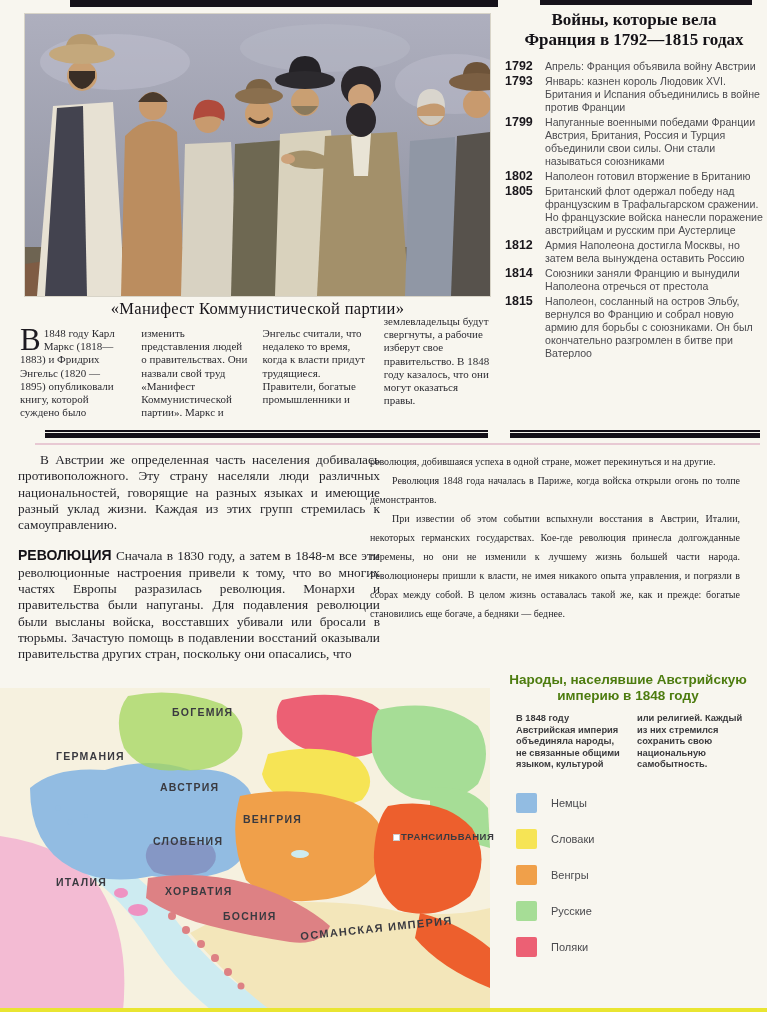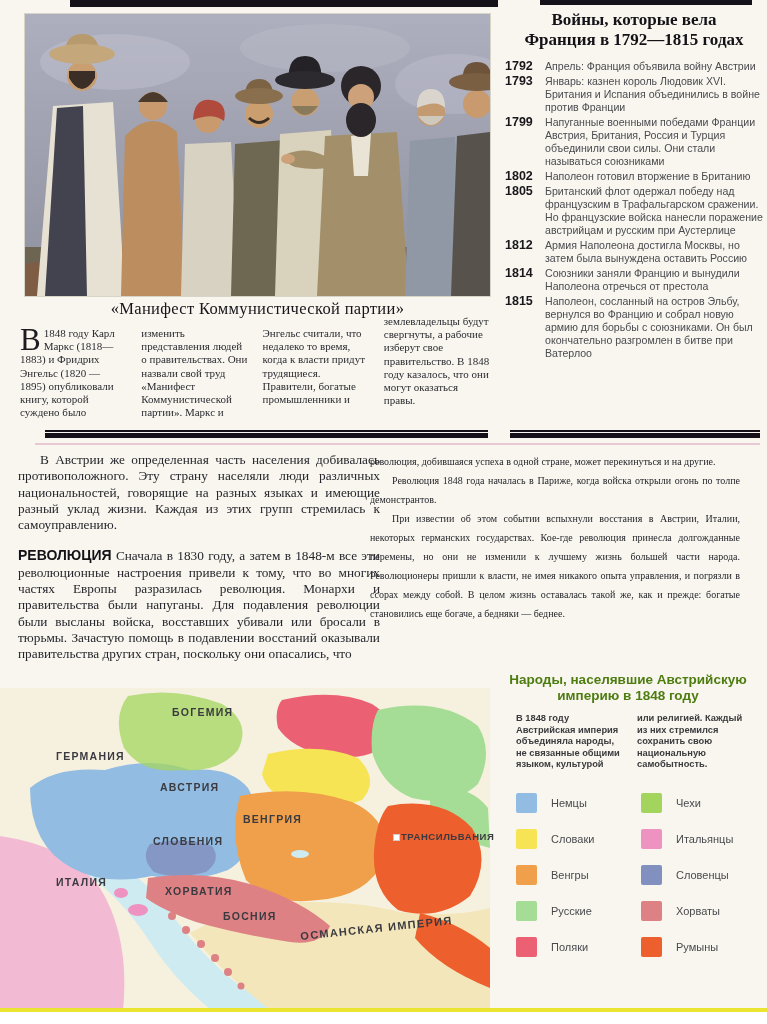--- a/index.html
+++ b/index.html
@@ -189,21 +189,21 @@
       <div class="event">
           <div class="year">1802</div>
           <div class="etext">Наполеон готовил вторжение в Британию</div>
         </div>
       <div class="event">
           <div class="year">1805</div>
           <div class="etext">Британский флот одержал победу над французским в Трафальгарском сражении. Но французские войска нанесли поражение австрийцам и русским при Аустерлице</div>
         </div>
       <div class="event">
           <div class="year">1812</div>
-          <div class="etext">Армия Наполеона достигла Москвы, но затем была вынуждена оставить Россию</div>
+          <div class="etext">Армия Наполеона достигла Москвы, но затем вела вынуждена оставить Россию</div>
         </div>
       <div class="event">
           <div class="year">1814</div>
           <div class="etext">Союзники заняли Францию и вынудили Наполеона отречься от престола</div>
         </div>
       <div class="event">
           <div class="year">1815</div>
           <div class="etext">Наполеон, сосланный на остров Эльбу, вернулся во Францию и собрал новую армию для борьбы с союзниками. Он был окончательно разгромлен в битве при Ватерлоо</div>
         </div>
     </div>
@@ -299,40 +299,18 @@
           </div>
         <div class="legend-item">
             <div class="swatch" style="background: rgb(166, 221, 150);"></div>
             <div class="legend-label">Русские</div>
           </div>
         <div class="legend-item">
             <div class="swatch" style="background: rgb(236, 96, 116);"></div>
             <div class="legend-label">Поляки</div>
           </div>
       </div>
-      <div class="legend-col">
-        <div class="legend-item">
-            <div class="swatch" style="background: rgb(163, 213, 94);"></div>
-            <div class="legend-label">Чехи</div>
-          </div>
-        <div class="legend-item">
-            <div class="swatch" style="background: rgb(238, 146, 194);"></div>
-            <div class="legend-label">Итальянцы</div>
-          </div>
-        <div class="legend-item">
-            <div class="swatch" style="background: rgb(130, 144, 192);"></div>
-            <div class="legend-label">Словенцы</div>
-          </div>
-        <div class="legend-item">
-            <div class="swatch" style="background: rgb(221, 129, 132);"></div>
-            <div class="legend-label">Хорваты</div>
-          </div>
-        <div class="legend-item">
-            <div class="swatch" style="background: rgb(237, 95, 45);"></div>
-            <div class="legend-label">Румыны</div>
-          </div>
-      </div>
     </div>
   </div>
 
   <div class="bottom-rule"></div>
   <div class="below-rule"></div>
 </div>
 
 </body></html>

